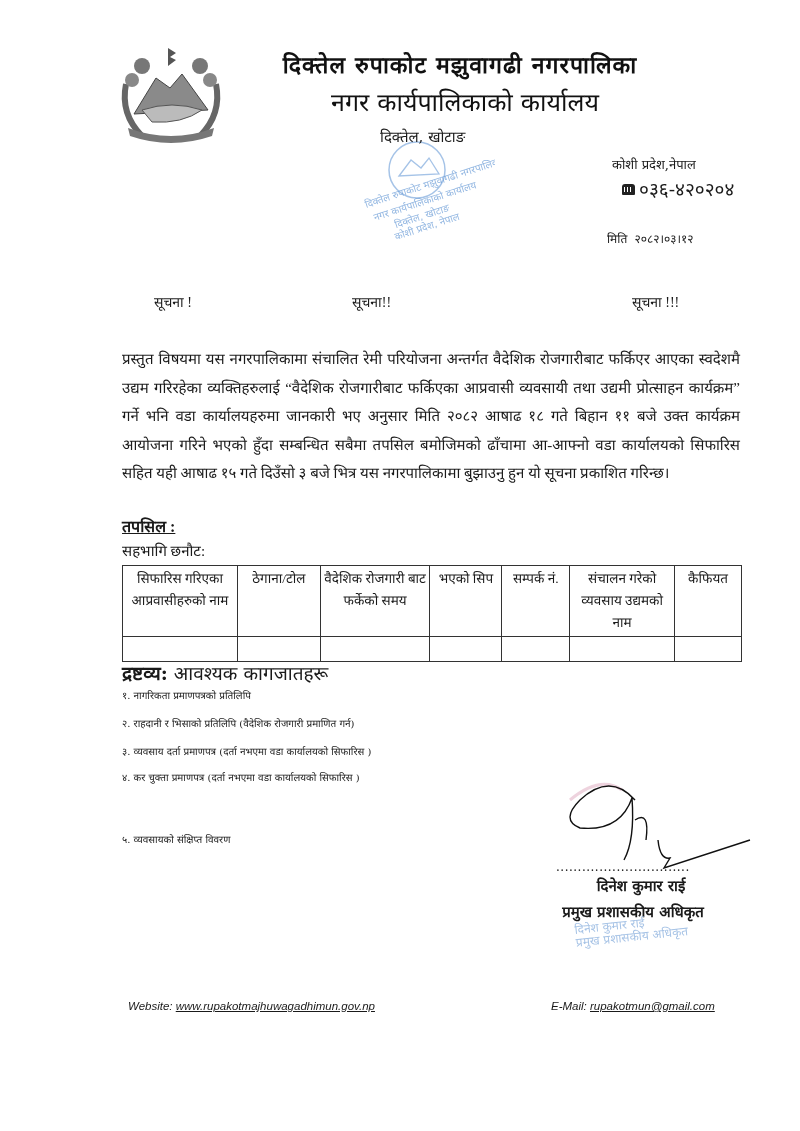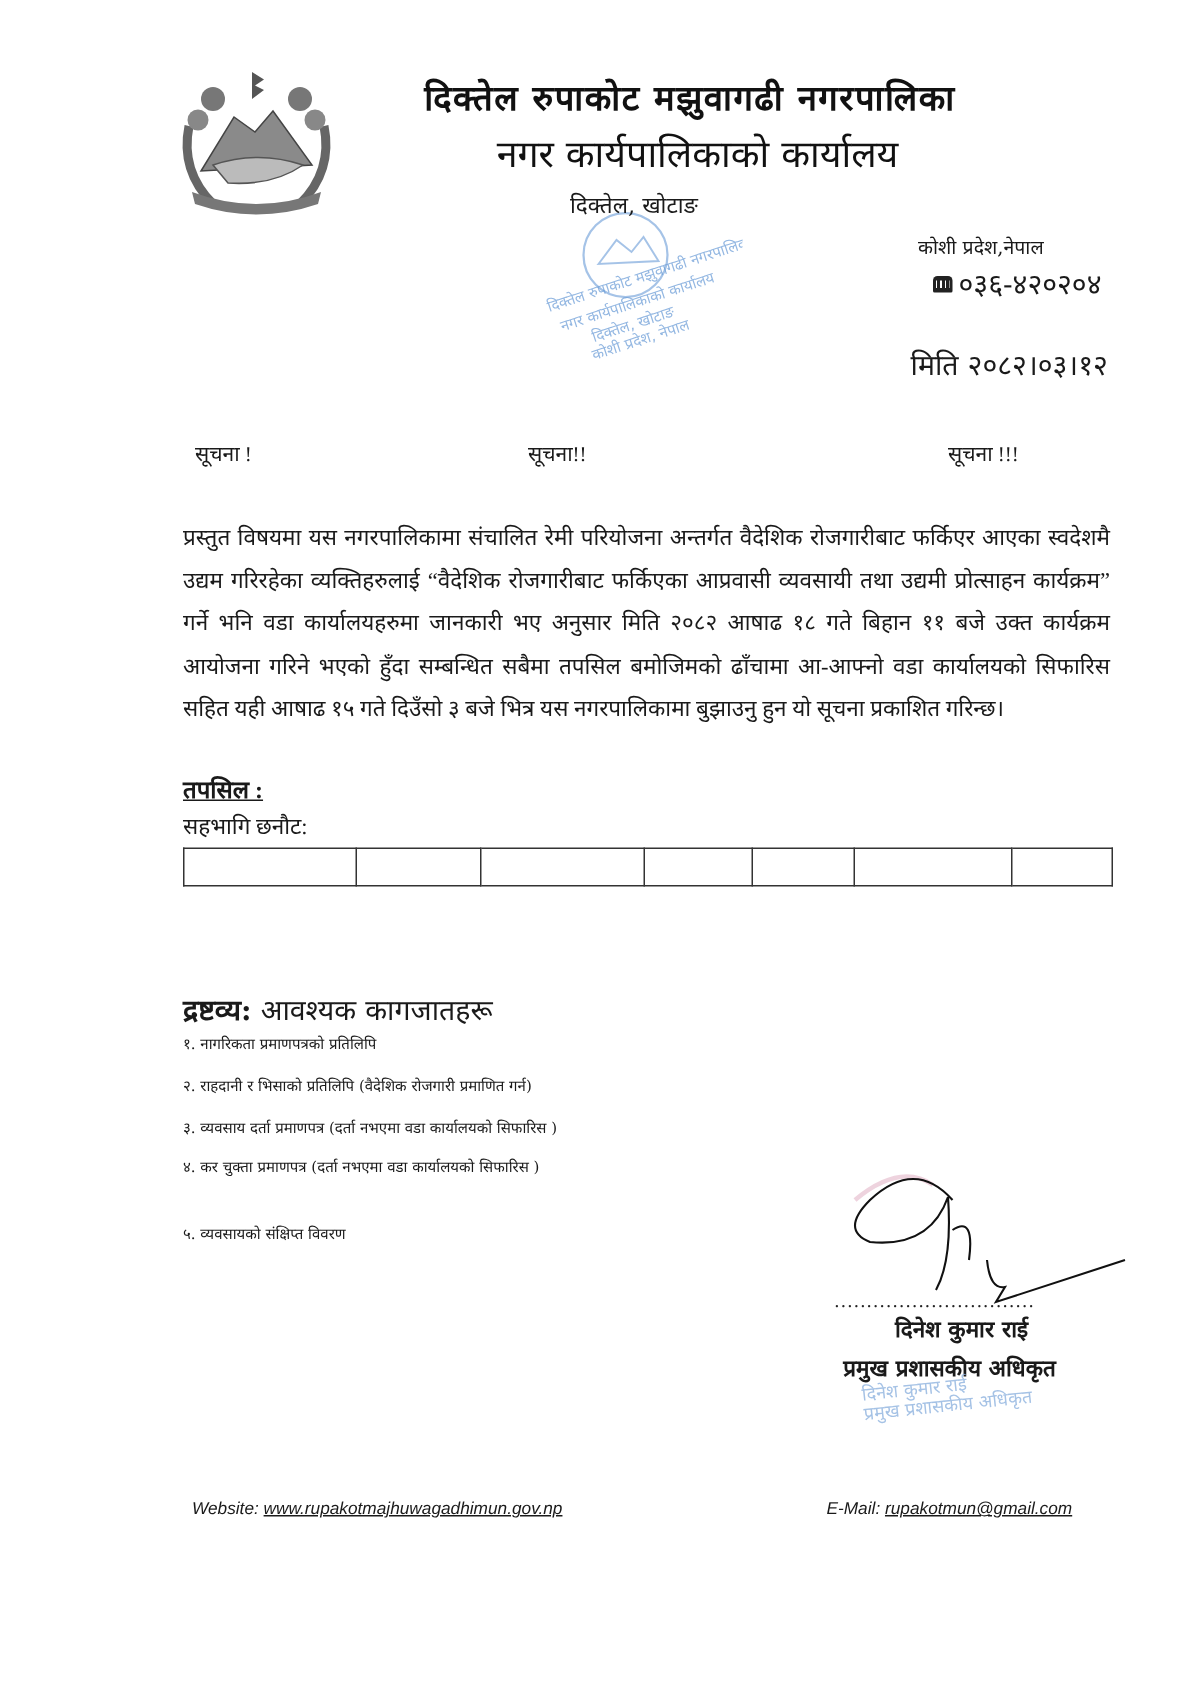--- a/index.html
+++ b/index.html
@@ -9,23 +9,23 @@
   .emblem { left:112px; top:44px; width:118px; height:110px; }
   .h1 { left:240px; top:48px; width:440px; text-align:center; font-family:"DejaVu Sans", sans-serif;
         font-weight:bold; font-size:23px; letter-spacing:1px; color:#111; white-space:nowrap; }
   .h2 { left:300px; top:84px; width:330px; text-align:center; font-size:25px; color:#111; white-space:nowrap; }
   .h3 { left:380px; top:126px; font-size:15px; white-space:nowrap; }
   .stamp { left:355px; top:130px; width:140px; height:120px; }
   .province { left:612px; top:155px; font-size:13px; white-space:nowrap; }
   .phone { left:622px; top:176px; font-size:19px; white-space:nowrap; display:flex; align-items:center; gap:4px; }
   .phone-icon { width:13px; height:11px; background:#222; border-radius:3px 3px 1px 1px; position:relative; display:inline-block; }
   .phone-icon::after { content:""; position:absolute; left:2px; top:3px; width:9px; height:5px; background:repeating-linear-gradient(90deg,#fff 0 1px,#222 1px 3px); }
-  .date { left:607px; top:230px; font-size:19px; white-space:nowrap; }
+  .date { left:607px; top:230px; font-size:12px; white-space:nowrap;font-family:Liberation Mono, monospace; }
   .notice { top:292px; font-family:"Liberation Serif", serif; font-size:14px; white-space:nowrap; }
-  .n1 { left:130px; } .n2 { left:352px; } .n3 { left:632px; }
+  .n1 { left:154px; } .n2 { left:352px; } .n3 { left:632px; }
   .body-text { left:122px; top:345px; width:618px; font-family:"Liberation Serif", serif; font-size:15px;
                line-height:28.5px; text-align:justify; }
   .tapasil { left:122px; top:515px; font-family:"Liberation Serif", serif; font-weight:bold; font-size:16px;
              text-decoration:underline; white-space:nowrap; }
   .sahabhagi { left:122px; top:540px; font-family:"Liberation Serif", serif; font-size:15px; white-space:nowrap; }
   table.form { position:absolute; left:122px; top:565px; width:620px; border-collapse:collapse;
                font-family:"Liberation Serif", serif; font-size:13.5px; }
   table.form td, table.form th { border:1px solid #333; font-weight:normal; vertical-align:top;
                text-align:center; padding:2px 3px; line-height:22px; }
   table.form tr.head th { height:66px; }
@@ -99,41 +99,50 @@
   <colgroup>
     <col style="width:115px">
       <col style="width:83px">
       <col style="width:110px">
       <col style="width:72px">
     <col style="width:68px">
       <col style="width:105px">
       <col style="width:67px">
   </colgroup>
   <tbody>
+      <tr class="head">
+    <th>सिफारिस गरिएका आप्रवासीहरुको नाम</th>
+    <th>ठेगाना/टोल</th>
+    <th>वैदेशिक रोजगारी बाट फर्केको समय</th>
+    <th>भएको सिप</th>
+    <th>सम्पर्क नं.</th>
+    <th>संचालन गरेको व्यवसाय उद्यमको नाम</th>
+    <th>कैफियत</th>
+  </tr>
   <tr class="blank">
     <td></td>
     <td></td>
     <td></td>
     <td></td>
     <td></td>
     <td></td>
     <td></td>
   </tr>
 </tbody>
   </table>
 
 <div class="abs notes-title">
   <b>द्रष्टव्य:</b>
   <span>आवश्यक कागजातहरू</span>
 </div>
 <div class="abs note" style="top:688px">१. नागरिकता प्रमाणपत्रको प्रतिलिपि</div>
 <div class="abs note" style="top:716px">२. राहदानी र भिसाको प्रतिलिपि (वैदेशिक रोजगारी प्रमाणित गर्न)</div>
 <div class="abs note" style="top:744px">३. व्यवसाय दर्ता प्रमाणपत्र (दर्ता नभएमा वडा कार्यालयको सिफारिस )</div>
 <div class="abs note" style="top:770px">४. कर चुक्ता प्रमाणपत्र (दर्ता नभएमा वडा कार्यालयको सिफारिस )</div>
-<div class="abs note" style="top:815px">५. व्यवसायको संक्षिप्त विवरण</div>
+<div class="abs note" style="top:832px">५. व्यवसायको संक्षिप्त विवरण</div>
 
 <div class="abs sig-svg">
   <svg width="240" height="100" viewBox="0 0 240 100">
     <path d="M30 20 Q60 -5 82 10" fill="none" stroke="#e3b6c8" stroke-width="3" opacity="0.6"></path>
     <path d="M95 20 Q70 -8 40 20 Q20 40 40 48 Q80 52 92 18 Q95 60 84 80 M95 40 Q110 30 106 60 M118 60 Q120 80 130 78 L124 88 L210 60" fill="none" stroke="#111" stroke-width="1.4"></path>
   </svg>
 </div>
 <div class="abs dots">...............................</div>
 <div class="abs signer">दिनेश कुमार राई</div>
 <div class="abs signer-title">प्रमुख प्रशासकीय अधिकृत</div>

